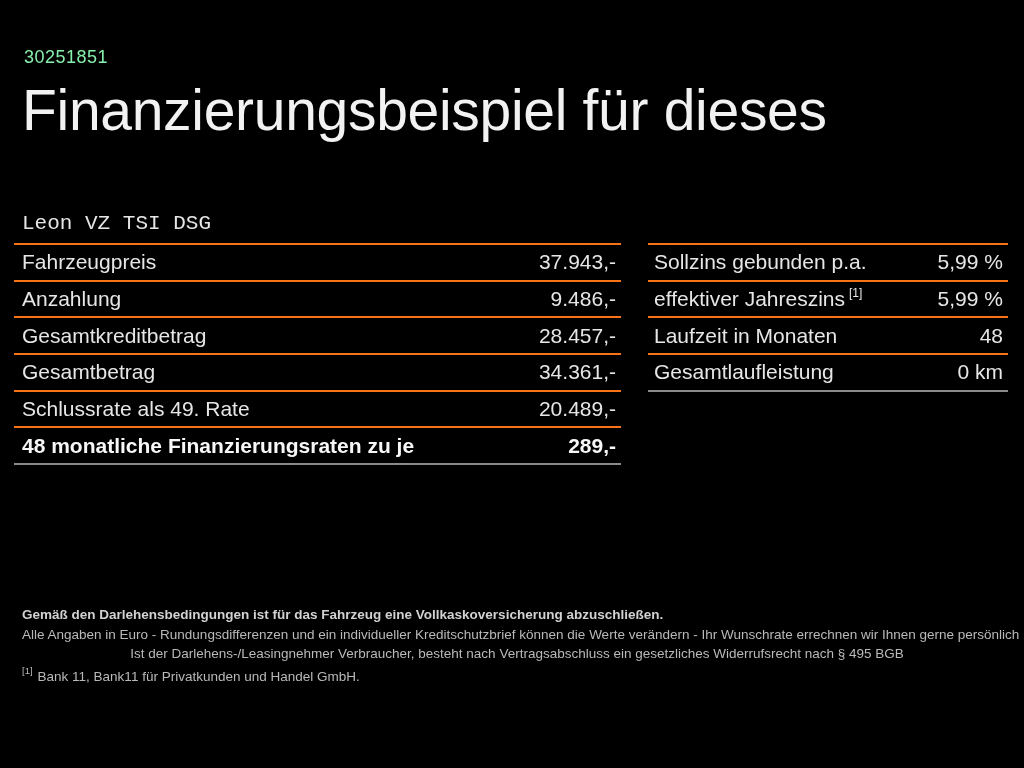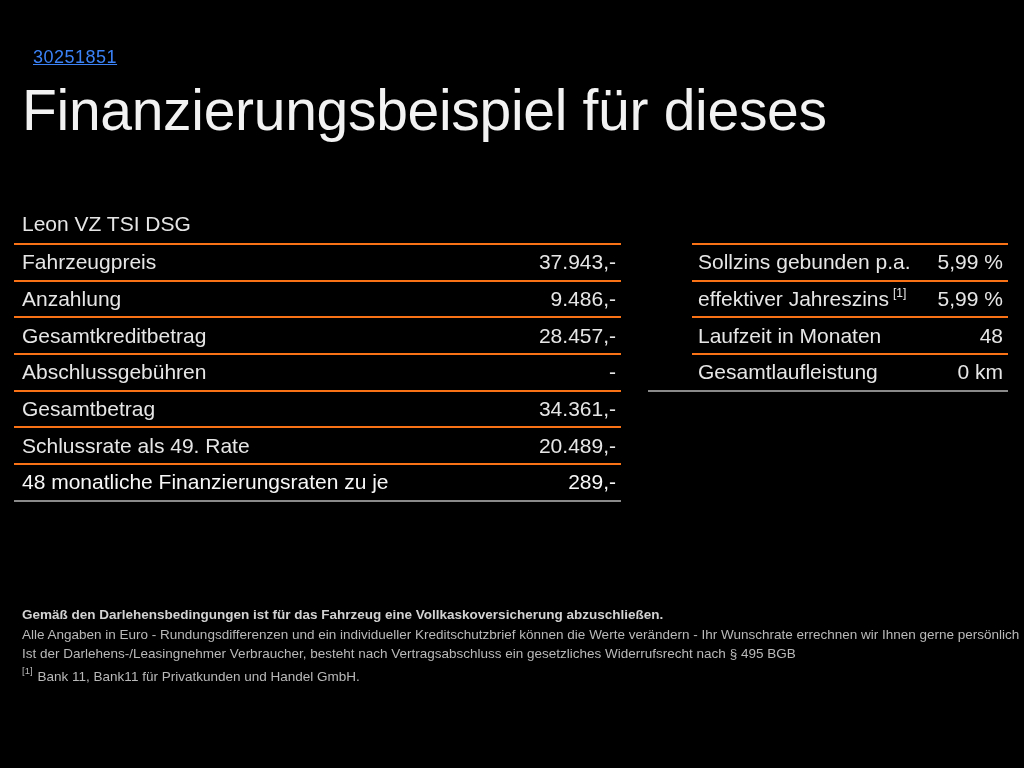--- a/index.html
+++ b/index.html
@@ -6,68 +6,68 @@
   body {
     width: 1024px; height: 768px;
     background: #000000;
     position: relative;
     overflow: hidden;
     font-family: "Liberation Sans", sans-serif;
     -webkit-font-smoothing: antialiased;
   }
 
   .id-number {
-    position: absolute; left: 33px; top: 47px;
-    font-size: 18px; color: #3b82f6; letter-spacing: 0.5px; text-decoration: underline;
+    position: absolute; left: 24px; top: 47px;
+    font-size: 18px; color: #86efac; letter-spacing: 0.5px;
   }
 
   .page-title {
     position: absolute; left: 22px; top: 84px;
     font-size: 57px; line-height: 53px;
     color: #f2f2f2; font-weight: 400; letter-spacing: -0.3px;
   }
 
   .vehicle-model {
     position: absolute; left: 22px; top: 212px;
-    font-size: 21px; color: #e6e6e6;
+    font-size: 21px; color: #e6e6e6; font-family: Liberation Mono, monospace;
   }
 
   .ftable {
     position: absolute;
     border-bottom: 2px solid #8a8a8a;
   }
   .ftable-left  { left: 14px;  top: 243px; width: 607px; }
   .ftable-right { left: 648px; top: 243px; width: 360px; }
 
   .trow {
     height: 36.7px;
     box-sizing: border-box;
     border-top: 2px solid #f97316;
     display: flex; justify-content: space-between; align-items: center;
     font-size: 21px; color: #e6e6e6;
     padding: 0 5px 0 8px;
   }
-  .ftable-right .trow { padding: 0 5px 0 6px; margin-left: 44px; }
-  .trow.bold { font-weight: 400; color: #f7f7f7; }
+  .ftable-right .trow { padding: 0 5px 0 6px; }
+  .trow.bold { font-weight: 700; color: #f7f7f7; }
   .tlabel { white-space: nowrap; }
   .tvalue { white-space: nowrap; text-align: right; }
 
   sup.supmark {
     font-size: 12px; line-height: 0;
     position: relative; top: -1px; margin-left: 4px;
   }
 
   .footer-line {
     position: absolute; left: 22px; width: 990px;
     font-size: 13.5px; color: #b9b9b9; white-space: nowrap;
   }
   .footer-line.bold { font-weight: 700; color: #d2d2d2; }
   #footer-line1 { top: 607px; }
   #footer-line2 { top: 627px; }
-  #footer-line3 { top: 646px; }
+  #footer-line3 { top: 646px; text-align: center; }
   #footer-line4 { top: 669px; }
   #footer-line4 sup.supmark { font-size: 9.5px; margin-left: 0; margin-right: 5px; top: -2px; }
 </style>
 </head>
 <body>
 
 <div class="id-number">30251851</div>
 
 <div class="page-title">
   <div>Finanzierungsbeispiel für dieses</div>
@@ -80,24 +80,20 @@
       <span class="tlabel">Fahrzeugpreis</span>
       <span class="tvalue">37.943,-</span>
     </div>
     <div class="trow">
       <span class="tlabel">Anzahlung</span>
       <span class="tvalue">9.486,-</span>
     </div>
     <div class="trow">
       <span class="tlabel">Gesamtkreditbetrag</span>
       <span class="tvalue">28.457,-</span>
-    </div>
-    <div class="trow">
-      <span class="tlabel">Abschlussgebühren</span>
-      <span class="tvalue">-</span>
     </div>
     <div class="trow">
       <span class="tlabel">Gesamtbetrag</span>
       <span class="tvalue">34.361,-</span>
     </div>
     <div class="trow">
       <span class="tlabel">Schlussrate als 49. Rate</span>
       <span class="tvalue">20.489,-</span>
     </div>
     <div class="trow bold">

